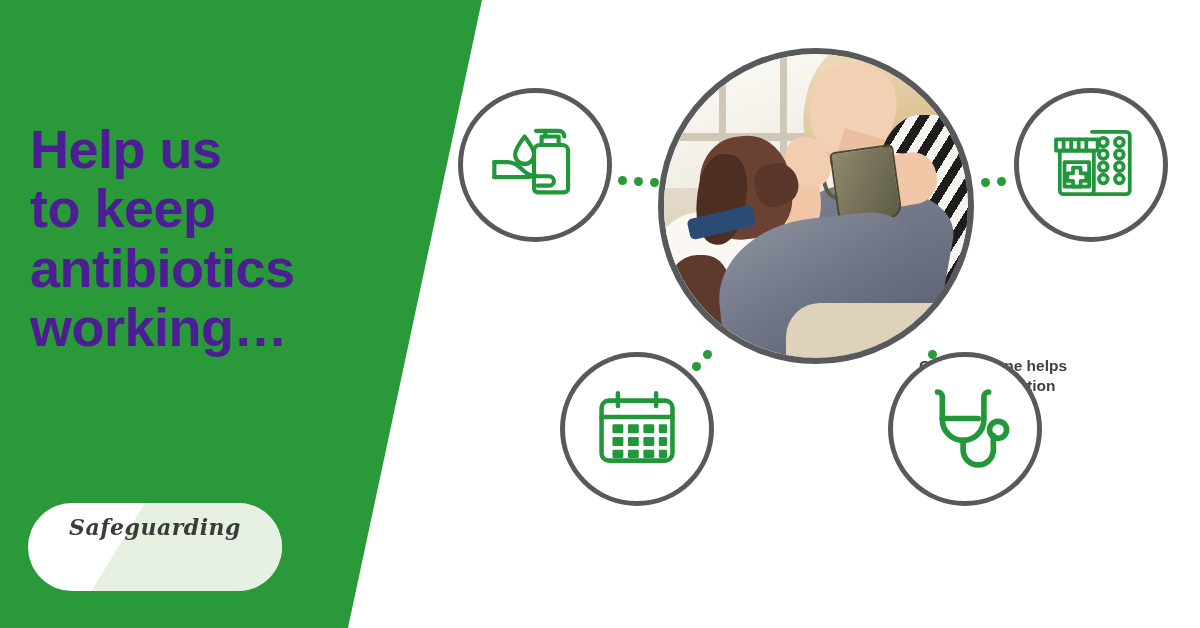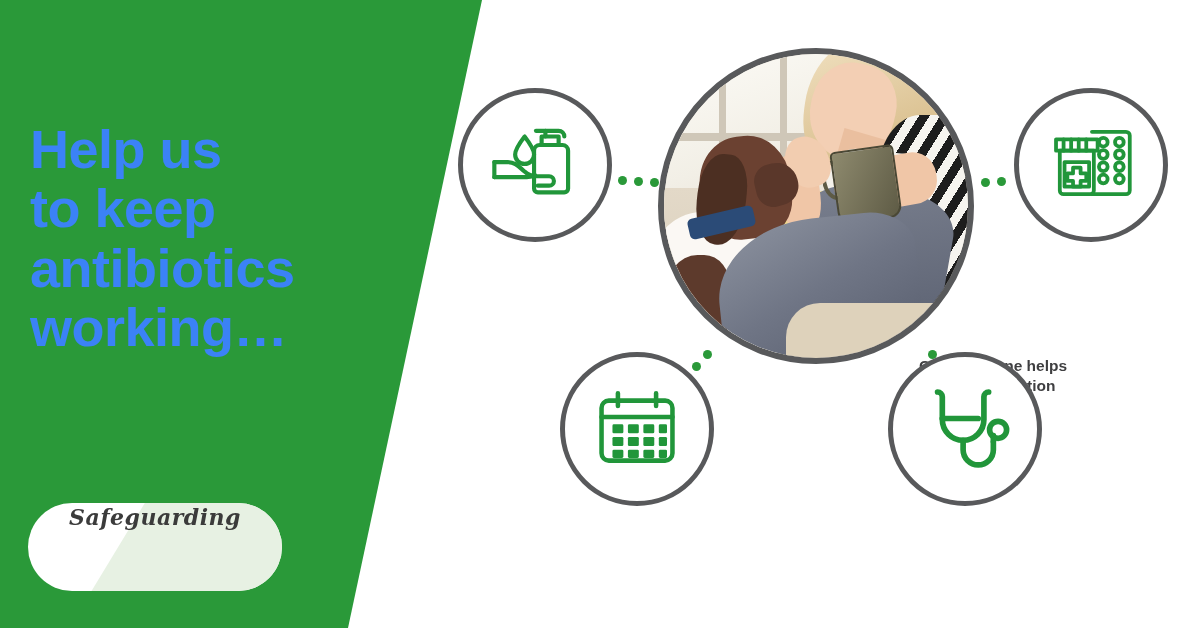--- a/index.html
+++ b/index.html
@@ -14,21 +14,21 @@
   
   #green-panel{
     position:absolute; left:0; top:0; width:500px; height:628px;
     background:var(--brand, #2a9939);
     clip-path: polygon(0 0, 482px 0, 348px 628px, 0 628px);
     z-index:1;
   }
 
   #headline{
     position:absolute; left:30px; top:120px; width:370px;
-    color:#3b82f6;
+    color:#4c1d95;
     font-size:54px;
     line-height:1.10;
     font-weight:700;
     letter-spacing:-0.5px;
     z-index:3;
     white-space:pre-line;
   }
 
   
   #logo{
@@ -38,21 +38,21 @@
     overflow:hidden;
     background:#ffffff;
     z-index:3;
   }
   #logo .logo-bg-tint{
     position:absolute; inset:0;
     background:#e7f1e3;
     clip-path: polygon(46% 0, 100% 0, 100% 100%, 25% 100%);
   }
   #logo .logo-script{
-    position:absolute; left:0; right:0; top:1px;
+    position:absolute; left:0; right:0; top:11px;
     text-align:center;
     font-family:"DejaVu Serif", serif;
     font-style:italic;
     font-weight:700;
     font-size:22px;
     color:#3b3b3b;
     letter-spacing:0.5px;
   }
   #logo .logo-word{
     position:absolute; left:0; right:0; top:42px;

